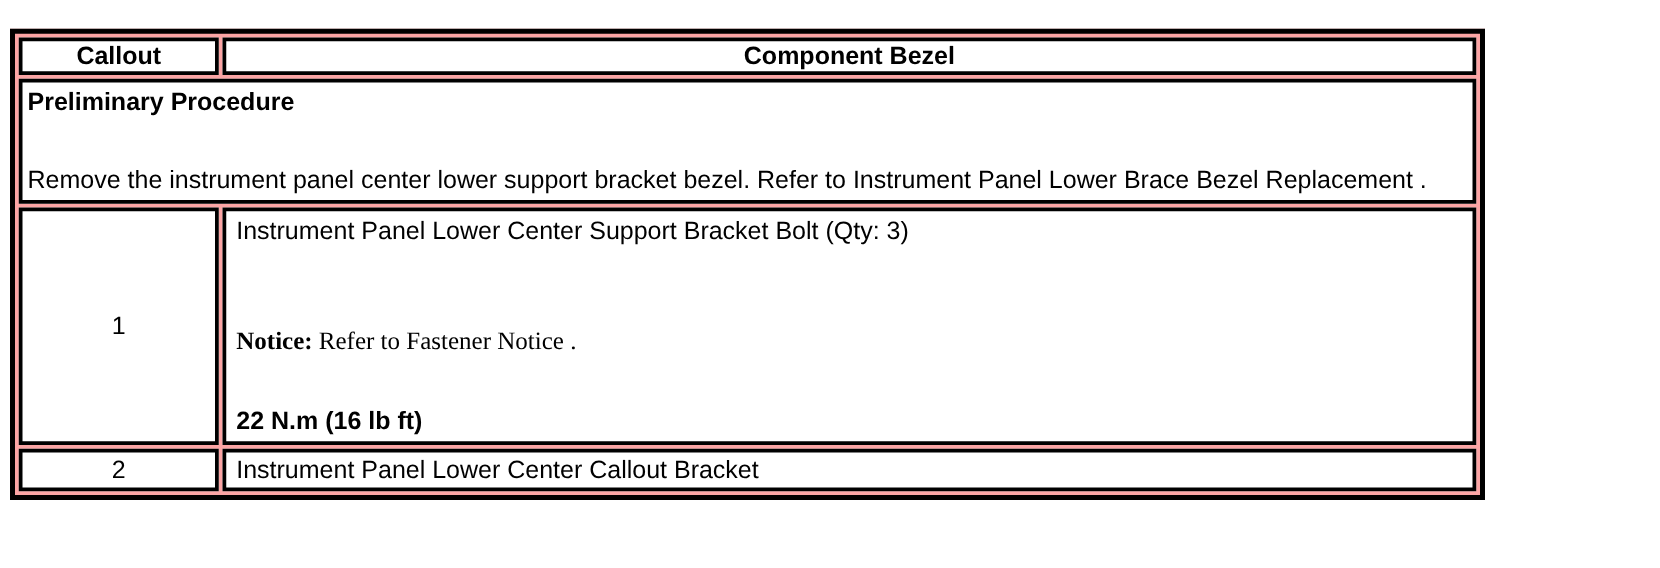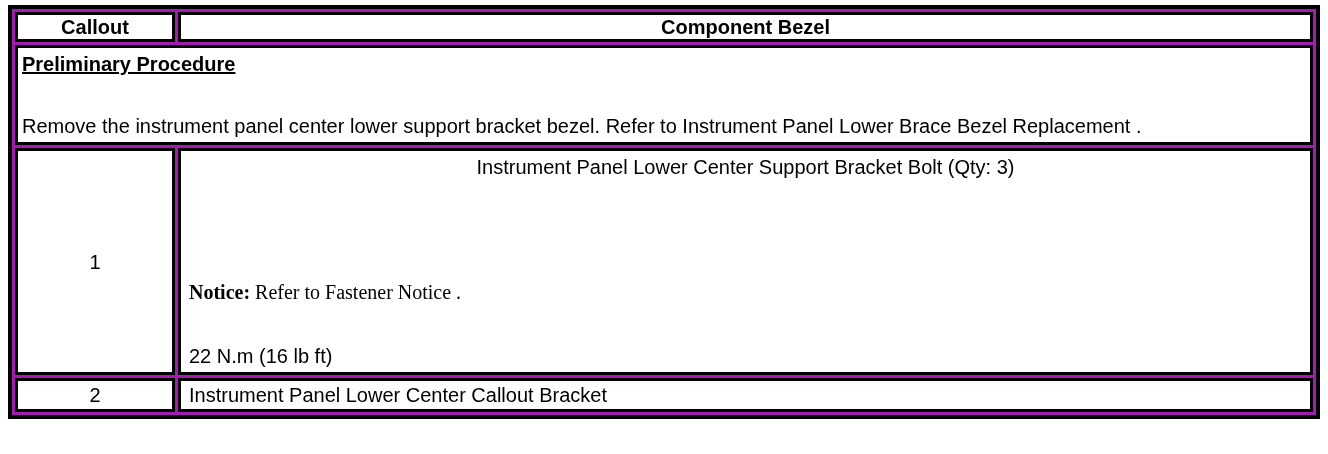--- a/index.html
+++ b/index.html
@@ -12,26 +12,26 @@
     height: 454px;
     position: relative;
     font-family: "Liberation Sans", sans-serif;
     font-size: 20px;
     color: #000000;
     overflow: hidden;
   }
   table.callout-table {
     position: absolute;
     left: 8px;
-    top: 5px;
-    width: 1312px;
+    top: 23px;
+    width: 1180px;
     border: 4px solid #000000;
     border-collapse: separate;
     border-spacing: 3px;
-    background: #a21caf;
+    background: #fca5a5;
     table-layout: fixed;
   }
   th, td {
     border: 3px solid #000000;
     background: #ffffff;
     font-size: 20px;
     line-height: 28px;
   }
   th {
     font-weight: bold;
@@ -45,37 +45,36 @@
     vertical-align: middle;
     padding: 0;
   }
   td.prelim-cell {
     padding: 2px 8px 2px 4px;
     vertical-align: top;
   }
   .prelim-title {
     font-weight: bold;
     margin: 0 0 34px 0;
-    text-decoration: underline;
   }
   .prelim-body {
     margin: 0;
   }
   td.name-cell {
     padding: 2px 8px;
     vertical-align: top;
   }
   td.name-cell-single {
     padding: 0 8px;
     vertical-align: middle;
   }
-  .bolt-line   { margin: 0 0 97px 0; text-align: center; }
+  .bolt-line   { margin: 0 0 60px 0; }
   .notice-line { margin: 0 0 36px 0; font-family: Liberation Serif, serif; }
   .notice-label { font-weight: bold; }
-  .torque-line { margin: 0; font-weight: normal; }
+  .torque-line { margin: 0; font-weight: bold; }
 </style>
 </head>
 <body>
 
 <table class="callout-table">
   <colgroup>
     <col class="col-callout">
     <col class="col-component">
   </colgroup>
   <tbody>

